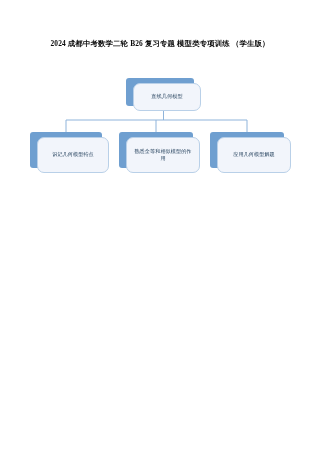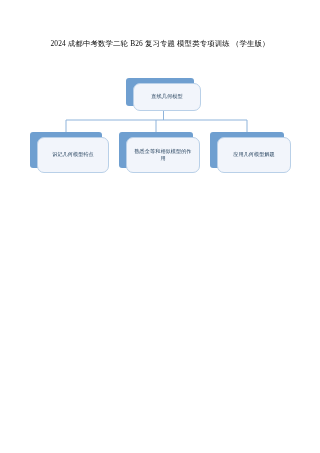--- a/index.html
+++ b/index.html
@@ -25,21 +25,21 @@
   }
 
   
   #doc-title {
     position: absolute;
     left: 0;
     top: 38px;
     width: 320px;
     text-align: center;
     font-family: "Liberation Serif", "DejaVu Serif", serif;
-    font-weight: normal;
+    font-weight: bold;
     font-size: 7.4px;
     line-height: 11px;
     color: #0a0a0a;
     letter-spacing: 0.15px;
     white-space: nowrap;
   }
 
   
   #diagram {
     position: absolute;

